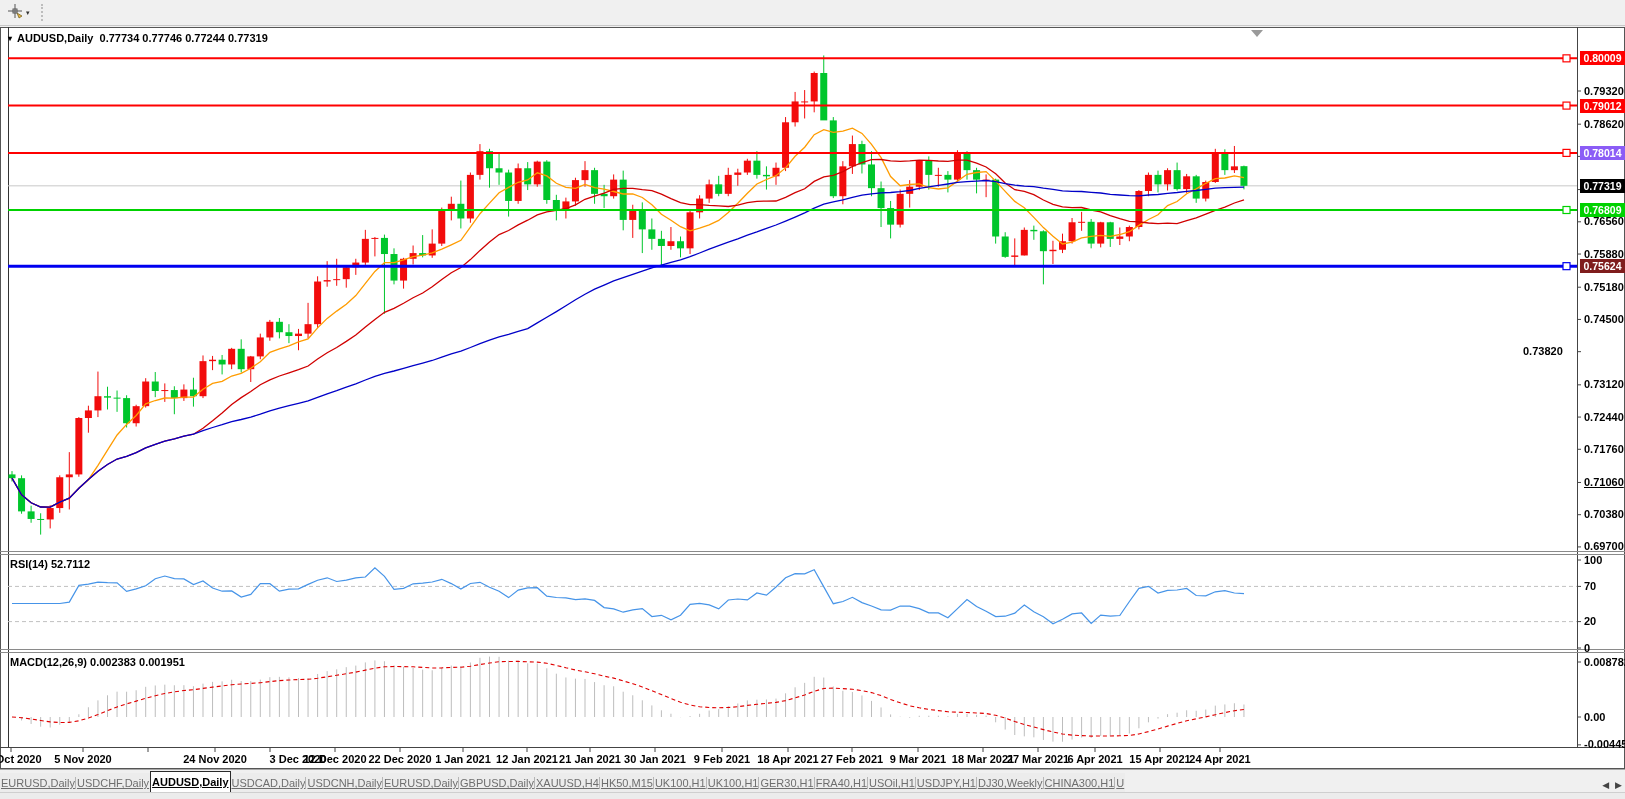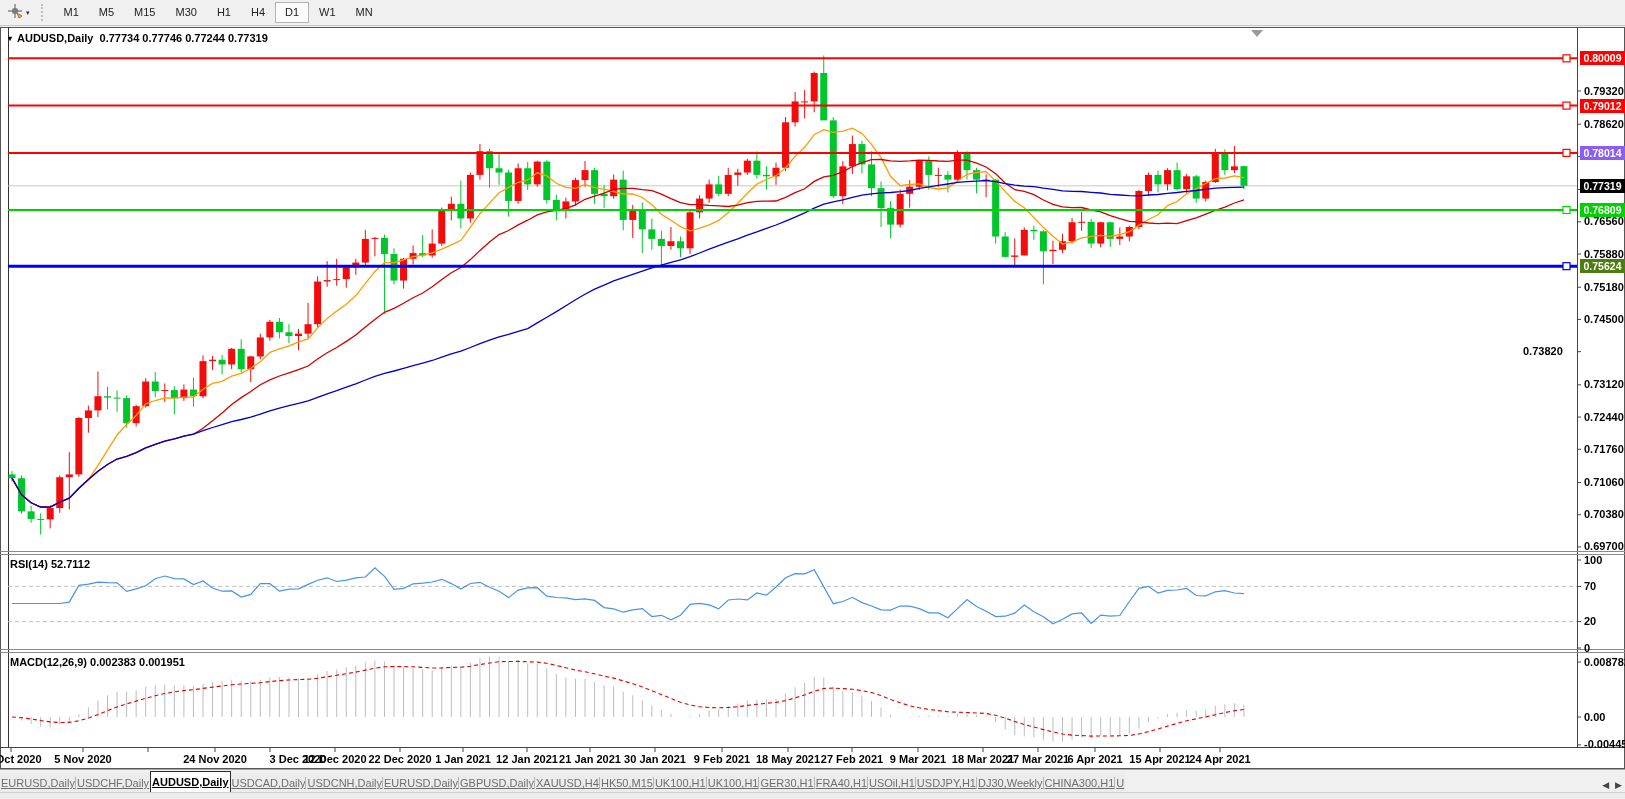--- a/index.html
+++ b/index.html
@@ -41,31 +41,20 @@
         <svg width="16" height="16" viewBox="0 0 16 16">
           <line x1="8" y1="1" x2="8" y2="15" stroke="#555" stroke-width="1"></line>
           <line x1="1" y1="8" x2="15" y2="8" stroke="#555" stroke-width="1"></line>
           <rect x="6" y="6" width="4" height="4" fill="none" stroke="#555"></rect>
           <polygon points="10,10 15,13 12,15" fill="#e8b23c" stroke="#6a5b21" stroke-width="0.7"></polygon>
         </svg>
       </span>
       <span class="dd">▾</span>
     </div>
     <div class="grip"></div>
-    <div id="tf-buttons" style="display:flex;align-items:center;">
-        <div class="tf-btn">M1</div>
-        <div class="tf-btn">M5</div>
-        <div class="tf-btn">M15</div>
-        <div class="tf-btn">M30</div>
-        <div class="tf-btn">H1</div>
-        <div class="tf-btn">H4</div>
-        <div class="tf-btn active">D1</div>
-        <div class="tf-btn">W1</div>
-        <div class="tf-btn">MN</div>
-      </div>
   </div>
 
   <div class="chart-bg"></div>
   <svg id="chart-svg" width="1625" height="799">
       <rect x="0.5" y="27.5" width="1624" height="741" fill="none" stroke="#555" stroke-width="1"></rect>
       <line x1="8.5" y1="27" x2="8.5" y2="747" stroke="#333" stroke-width="1"></line>
       <line x1="1577.5" y1="27" x2="1577.5" y2="747" stroke="#444" stroke-width="1"></line>
       <line x1="0" y1="551.5" x2="1625" y2="551.5" stroke="#8a8a8a" stroke-width="1"></line>
       <line x1="0" y1="554.5" x2="1625" y2="554.5" stroke="#8a8a8a" stroke-width="1"></line>
       <line x1="0" y1="649.5" x2="1625" y2="649.5" stroke="#8a8a8a" stroke-width="1"></line>
@@ -566,42 +555,42 @@
     <div class="ovl axis-lbl" style="left: 1584px; top: 150.902px;">0.77940</div>
     <div class="ovl axis-lbl" style="left: 1584px; top: 184.077px;">0.77240</div>
     <div class="ovl axis-lbl" style="left: 1584px; top: 216.305px; text-align: center;">0.76560</div>
     <div class="ovl axis-lbl" style="left: 1584px; top: 248.532px;">0.75880</div>
     <div class="ovl axis-lbl" style="left: 1584px; top: 281.707px;">0.75180</div>
     <div class="ovl axis-lbl" style="left: 1584px; top: 313.934px;">0.74500</div>
     <div class="ovl axis-lbl" style="left: 1497px; top: 346.161px; padding-left: 26px;">0.73820</div>
     <div class="ovl axis-lbl" style="left: 1584px; top: 379.337px;">0.73120</div>
     <div class="ovl axis-lbl" style="left: 1584px; top: 411.564px;">0.72440</div>
     <div class="ovl axis-lbl" style="left: 1584px; top: 443.791px;">0.71760</div>
-    <div class="ovl axis-lbl" style="left: 1584px; top: 476.966px;">0.71060</div>
+    <div class="ovl axis-lbl" style="left: 1584px; top: 476.966px; text-decoration: underline;">0.71060</div>
     <div class="ovl axis-lbl" style="left: 1584px; top: 509.193px;">0.70380</div>
     <div class="ovl axis-lbl" style="left: 1584px; top: 541.421px;">0.69700</div>
     <div class="ovl price-box" style="left: 1580px; top: 51.3462px; background: rgb(255, 0, 0);">0.80009</div>
     <div class="ovl price-box" style="left: 1580px; top: 98.597px; background: rgb(255, 0, 0);">0.79012</div>
     <div class="ovl price-box" style="left: 1580px; top: 145.895px; background: #8b5cf6;">0.78014</div>
     <div class="ovl price-box" style="left: 1580px; top: 203.004px; background: rgb(0, 210, 0);">0.76809</div>
-    <div class="ovl price-box" style="left: 1580px; top: 259.165px; background: #4d7c0f;">0.75624</div>
+    <div class="ovl price-box" style="left: 1580px; top: 259.165px; background: #7f1d1d;">0.75624</div>
     <div class="ovl price-box" style="left: 1580px; top: 178.833px; background: rgb(0, 0, 0);">0.77319</div>
     <div class="ovl date-lbl" style="left: 11px; top: 753px;">27 Oct 2020</div>
     <div class="ovl date-lbl" style="left: 83px; top: 753px;">5 Nov 2020</div>
     <div class="ovl date-lbl" style="left: 148px; top: 781px;">14 Nov 2020</div>
     <div class="ovl date-lbl" style="left: 215px; top: 753px;">24 Nov 2020</div>
     <div class="ovl date-lbl" style="left: 270px; top: 753px; margin-left: 28px;">3 Dec 2020</div>
     <div class="ovl date-lbl" style="left: 335px; top: 753px;">12 Dec 2020</div>
     <div class="ovl date-lbl" style="left: 400px; top: 753px;">22 Dec 2020</div>
     <div class="ovl date-lbl" style="left: 463px; top: 753px;">1 Jan 2021</div>
     <div class="ovl date-lbl" style="left: 527px; top: 753px;">12 Jan 2021</div>
     <div class="ovl date-lbl" style="left: 590px; top: 753px;">21 Jan 2021</div>
     <div class="ovl date-lbl" style="left: 655px; top: 753px;">30 Jan 2021</div>
     <div class="ovl date-lbl" style="left: 722px; top: 753px;">9 Feb 2021</div>
-    <div class="ovl date-lbl" style="left: 788px; top: 753px;">18 May 2021</div>
+    <div class="ovl date-lbl" style="left: 788px; top: 753px;">18 Apr 2021</div>
     <div class="ovl date-lbl" style="left: 852px; top: 753px;">27 Feb 2021</div>
     <div class="ovl date-lbl" style="left: 918px; top: 753px;">9 Mar 2021</div>
     <div class="ovl date-lbl" style="left: 983px; top: 753px;">18 Mar 2021</div>
     <div class="ovl date-lbl" style="left: 1038px; top: 753px;">27 Mar 2021</div>
     <div class="ovl date-lbl" style="left: 1095px; top: 753px;">6 Apr 2021</div>
     <div class="ovl date-lbl" style="left: 1160px; top: 753px;">15 Apr 2021</div>
     <div class="ovl date-lbl" style="left: 1220px; top: 753px;">24 Apr 2021</div>
     <div class="ovl axis-lbl" style="left: 1584px; top: 554.5px;">100</div>
     <div class="ovl axis-lbl" style="left: 1584px; top: 580.9px;">70</div>
     <div class="ovl axis-lbl" style="left: 1584px; top: 616.1px;">20</div>

